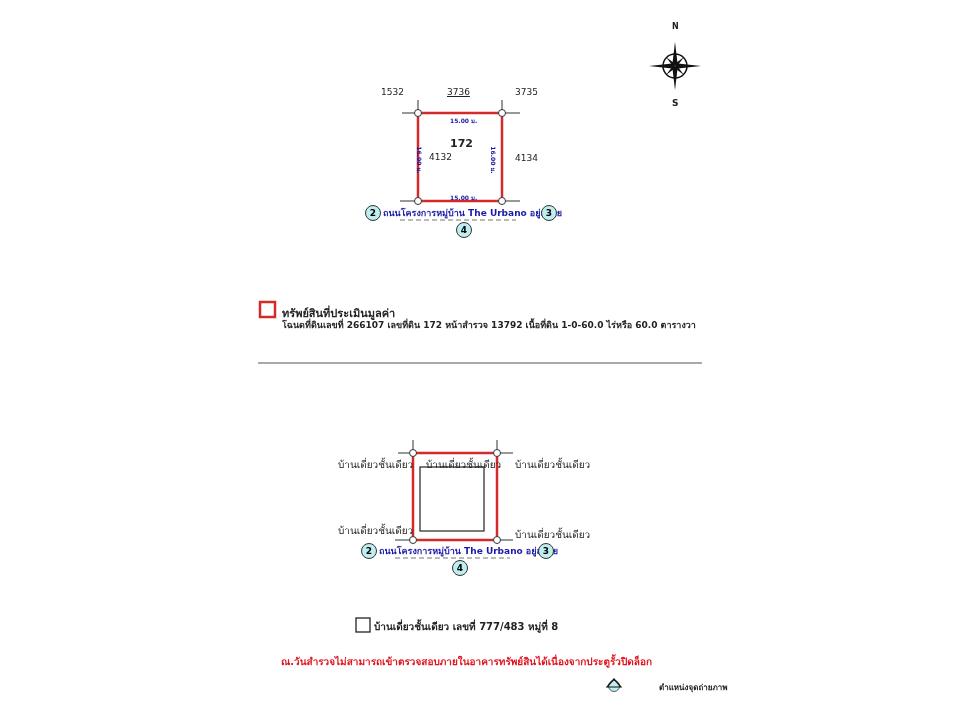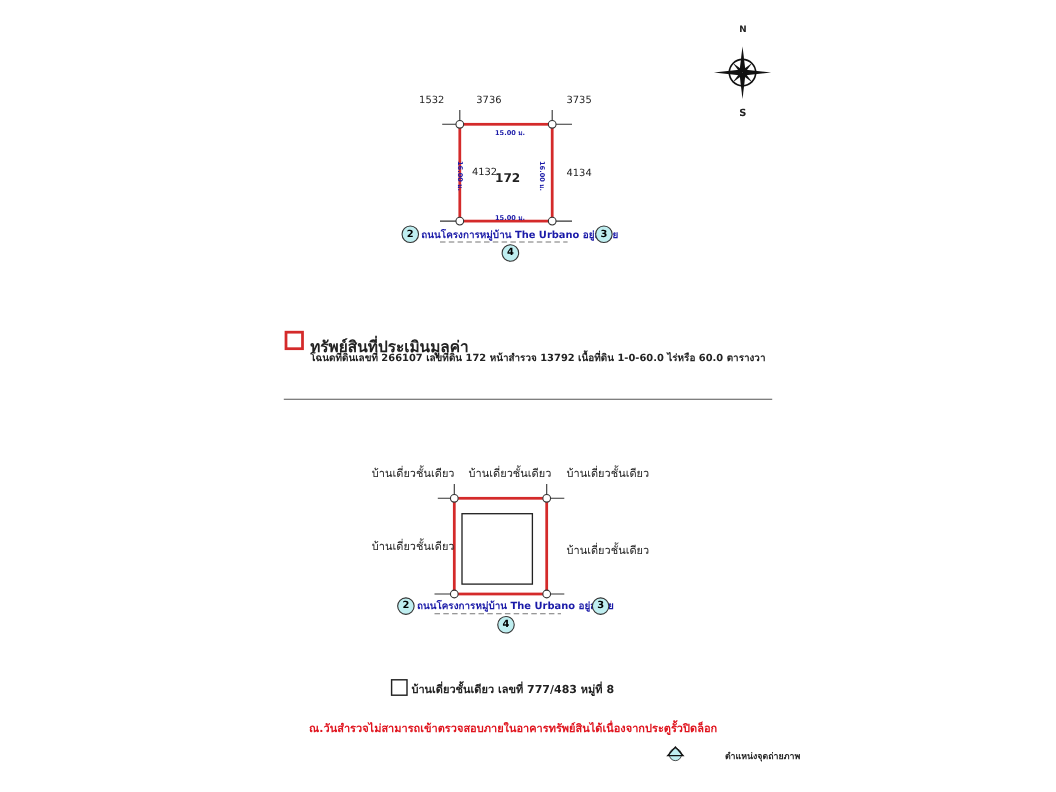--- a/index.html
+++ b/index.html
@@ -1,19 +1,19 @@
 <!DOCTYPE html>
 <html><head>
 <meta charset="utf-8">
 <style>
   html, body { margin:0; padding:0; background:#ffffff; }
   body { width:960px; height:720px; position:relative; overflow:hidden; font-family:"DejaVu Sans", sans-serif; }
   .abs { position:absolute; }
   .lbl { font-size:9px; color:#222; white-space:nowrap; }
-  .lbl-th { font-size:10px; color:#222; white-space:nowrap; }
+  .lbl-th { font-size:10px; color:#222; white-space:nowrap;margin-top:34px; }
   .dim { font-size:6px; color:#1a1aa8; font-weight:bold; white-space:nowrap; }
   .road { font-size:9px; color:#1a1aa8; font-weight:bold; white-space:nowrap; }
   .bold { font-weight:bold; }
   svg { position:absolute; left:0; top:0; }
 </style>
 </head>
 <body>
 
 <svg width="960" height="720">
 
@@ -68,36 +68,36 @@
   <g transform="translate(614,686)">
     <circle r="5.5" fill="#bfeef0" stroke="#333" stroke-width="0.8"></circle>
     <polygon points="-7,1 0,-7 7,1" fill="none" stroke="#111" stroke-width="1.2"></polygon>
   </g>
 </svg>
 
 <div class="abs lbl bold" style="left:672px;top:22px;font-size:8px;">N</div>
 <div class="abs lbl bold" style="left:672px;top:98px;font-size:9px;">S</div>
 
 <div class="abs lbl" style="left:381px;top:87px;">1532</div>
-<div class="abs lbl" style="left:433px;top:87px;">3736</div>
+<div class="abs lbl" style="left:447px;top:87px;text-decoration:underline;">3736</div>
 <div class="abs lbl" style="left:515px;top:87px;">3735</div>
 <div class="abs lbl" style="left:382px;top:152px;margin-left:47px;">4132</div>
 <div class="abs lbl" style="left:515px;top:153px;">4134</div>
-<div class="abs lbl bold" style="left:450px;top:155px;font-size:11px;">172</div>
+<div class="abs lbl bold" style="left:450px;top:137px;font-size:11px;">172</div>
 <div class="abs dim" style="left:450px;top:116px;">15.00 ม.</div>
 <div class="abs dim" style="left:450px;top:193px;">15.00 ม.</div>
 <div class="abs dim" style="left:405px;top:155px;transform:rotate(90deg);transform-origin:center;">16.00 ม.</div>
 <div class="abs dim" style="left:479px;top:155px;transform:rotate(90deg);transform-origin:center;">16.00 ม.</div>
 <div class="abs road" style="left:383px;top:206px;">ถนนโครงการหมู่บ้าน The Urbano อยู่สบาย</div>
 
 <div class="abs" style="left:365px;top:205px;width:14px;height:14px;border-radius:50%;background:#bfeef0;border:1px solid #333;font-size:9px;font-weight:bold;text-align:center;line-height:14px;"><span>2</span></div>
 <div class="abs" style="left:541px;top:205px;width:14px;height:14px;border-radius:50%;background:#bfeef0;border:1px solid #333;font-size:9px;font-weight:bold;text-align:center;line-height:14px;"><span>3</span></div>
 <div class="abs" style="left:456px;top:222px;width:14px;height:14px;border-radius:50%;background:#bfeef0;border:1px solid #333;font-size:9px;font-weight:bold;text-align:center;line-height:14px;"><span>4</span></div>
 
-<div class="abs lbl bold" style="left:282px;top:304px;font-size:14px;">ทรัพย์สินที่ประเมินมูลค่า</div>
+<div class="abs lbl bold" style="left:282px;top:304px;font-size:11px;">ทรัพย์สินที่ประเมินมูลค่า</div>
 <div class="abs lbl bold" style="left:282px;top:318px;font-size:9px;">โฉนดที่ดินเลขที่ 266107 เลขที่ดิน 172 หน้าสำรวจ 13792 เนื้อที่ดิน 1-0-60.0 ไร่หรือ 60.0 ตารางวา</div>
 
 <div class="abs lbl-th" style="left:338px;top:423px;">บ้านเดี่ยวชั้นเดียว</div>
 <div class="abs lbl-th" style="left:426px;top:423px;">บ้านเดี่ยวชั้นเดียว</div>
 <div class="abs lbl-th" style="left:515px;top:423px;">บ้านเดี่ยวชั้นเดียว</div>
 <div class="abs lbl-th" style="left:338px;top:489px;">บ้านเดี่ยวชั้นเดียว</div>
 <div class="abs lbl-th" style="left:515px;top:493px;">บ้านเดี่ยวชั้นเดียว</div>
 <div class="abs road" style="left:379px;top:544px;">ถนนโครงการหมู่บ้าน The Urbano อยู่สบาย</div>
 
 <div class="abs" style="left:361px;top:543px;width:14px;height:14px;border-radius:50%;background:#bfeef0;border:1px solid #333;font-size:9px;font-weight:bold;text-align:center;line-height:14px;"><span>2</span></div>

